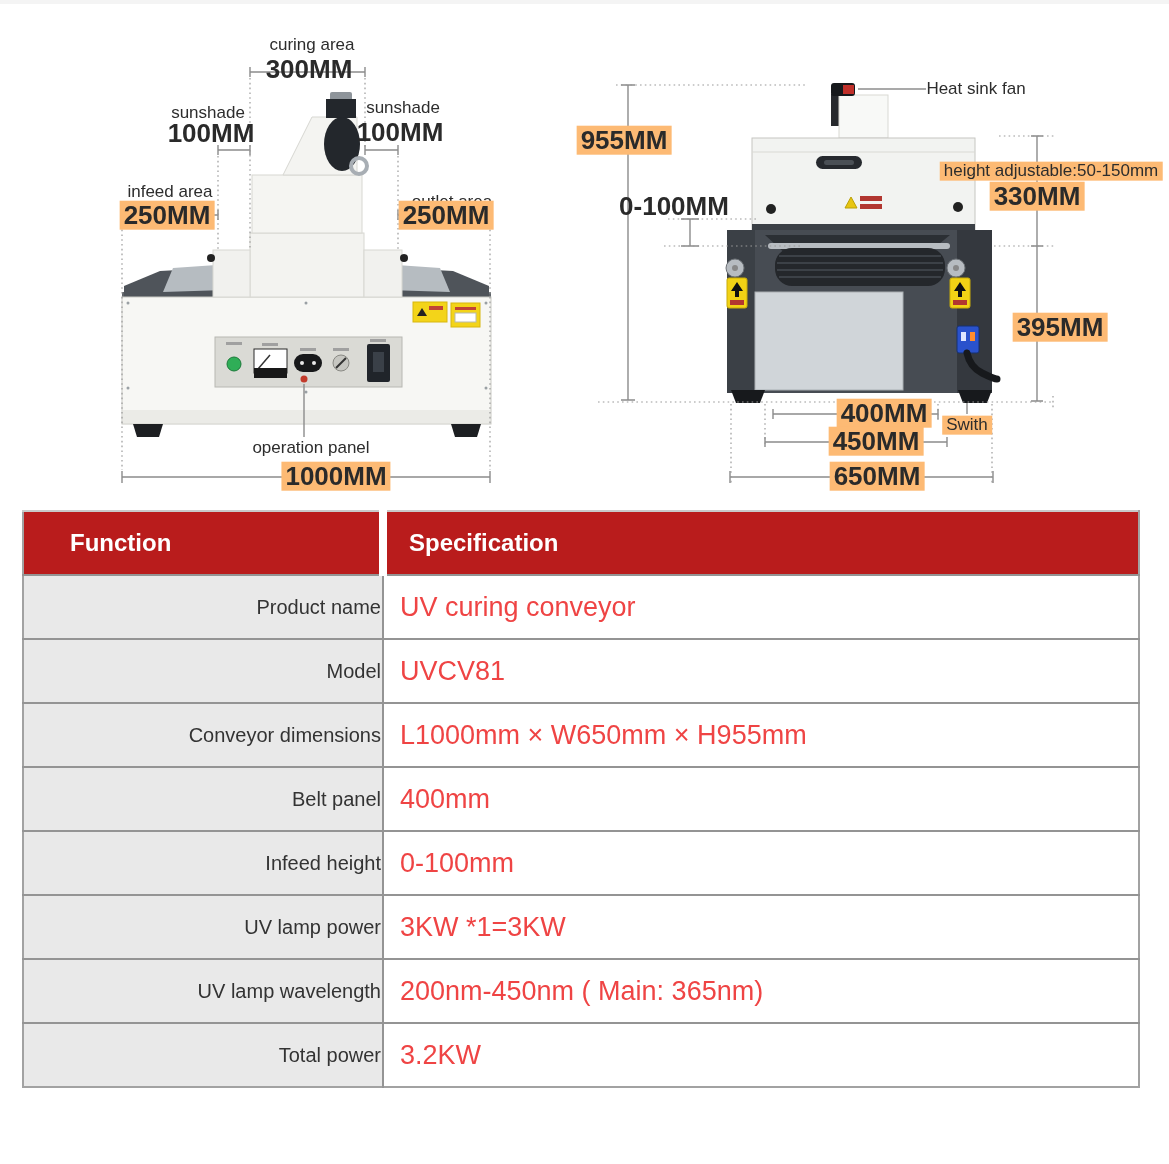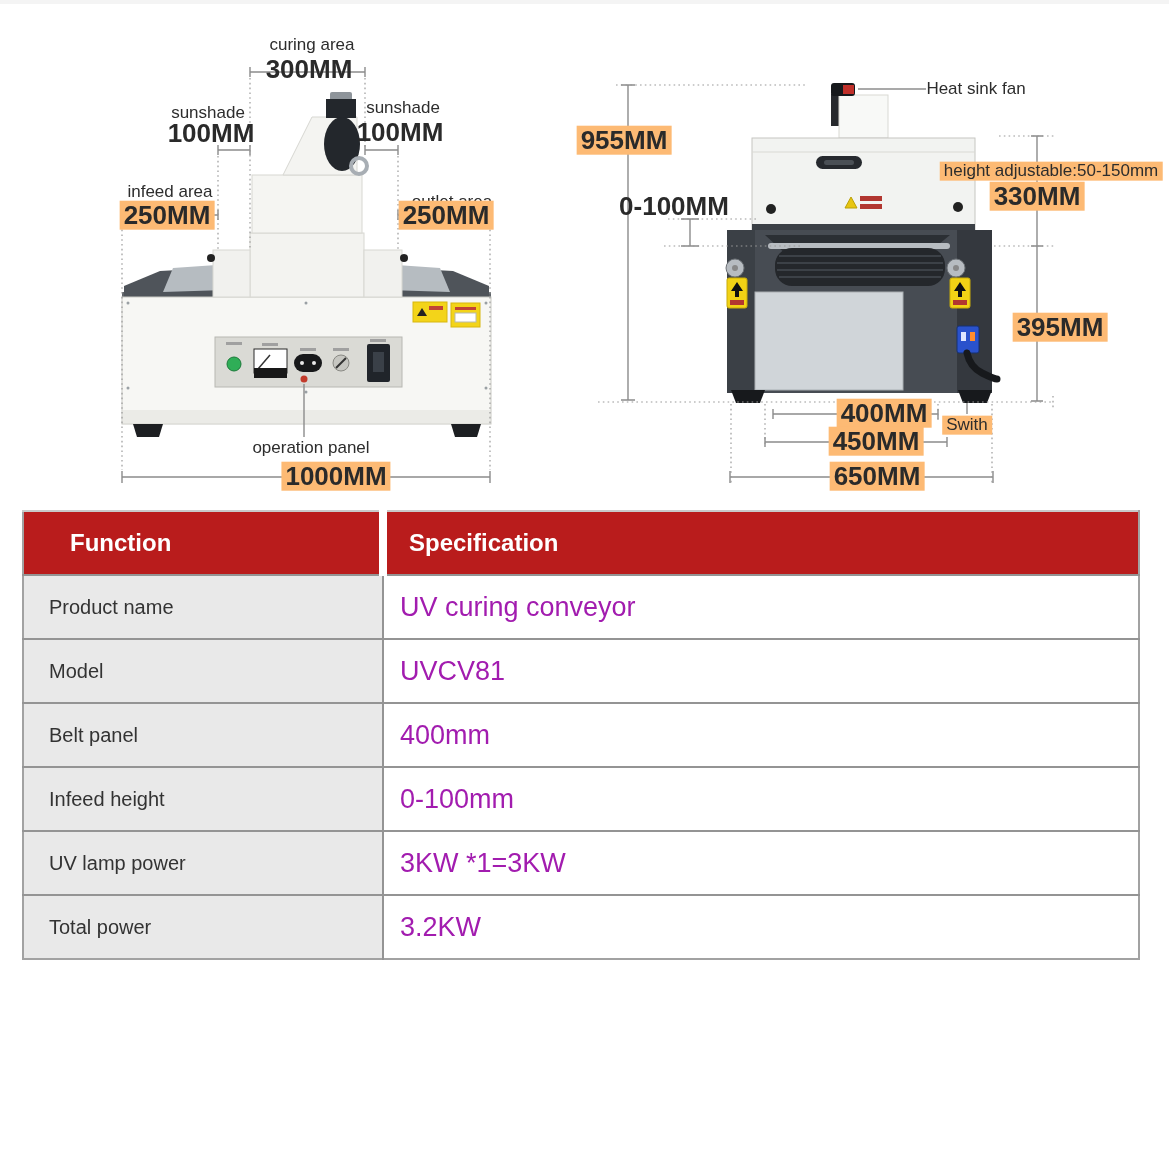--- a/index.html
+++ b/index.html
@@ -14,22 +14,22 @@
   .bg{background:#fdba74;padding:0 4px;}
   
   .spec-table{position:absolute;left:22px;top:510px;width:1118px;border-collapse:collapse;
               table-layout:fixed;}
   .spec-table th,.spec-table td{text-align:left;vertical-align:middle;}
   .spec-table th{background:#b91c1c;color:#ffffff;font-size:24px;font-weight:700;height:60px;}
   th.col-fn{width:308px;padding-left:46px;border-right:8px solid #ffffff;}
   th.col-spec{padding-left:22px;}
   .spec-table td{border-top:2px solid #949494;height:60px;}
   td.fn{background:#e9e9e9;padding-left:25px;font-size:20px;color:#333333;
-        border-right:2px solid #949494;}
-  td.spec{background:#ffffff;padding-left:16px;font-size:27px;color:#a21caf;}
+        border-right:2px solid #949494;text-align:right;}
+  td.spec{background:#ffffff;padding-left:16px;font-size:27px;color:#ef4444;}
   .spec-table{border:2px solid #a2a2a2;border-top:2px solid #c9c9c9;}
 </style>
 </head>
 <body>
 
 <div class="canvas">
   <div class="topband"></div>
 
   <div class="diagram-wrap">
     <svg width="1169" height="505" viewBox="0 0 1169 505">
@@ -219,30 +219,38 @@
     <tbody>
       <tr>
         <td class="fn">Product name</td>
         <td class="spec">UV curing conveyor</td>
       </tr>
       <tr>
         <td class="fn">Model</td>
         <td class="spec">UVCV81</td>
       </tr>
       <tr>
+        <td class="fn">Conveyor dimensions</td>
+        <td class="spec">L1000mm × W650mm × H955mm</td>
+      </tr>
+      <tr>
         <td class="fn">Belt panel</td>
         <td class="spec">400mm</td>
       </tr>
       <tr>
         <td class="fn">Infeed height</td>
         <td class="spec">0-100mm</td>
       </tr>
       <tr>
         <td class="fn">UV lamp power</td>
         <td class="spec">3KW *1=3KW</td>
+      </tr>
+      <tr>
+        <td class="fn">UV lamp wavelength</td>
+        <td class="spec">200nm-450nm ( Main:  365nm)</td>
       </tr>
       <tr>
         <td class="fn">Total power</td>
         <td class="spec">3.2KW</td>
       </tr>
     </tbody>
   </table>
 </div>
 
 </body></html>

